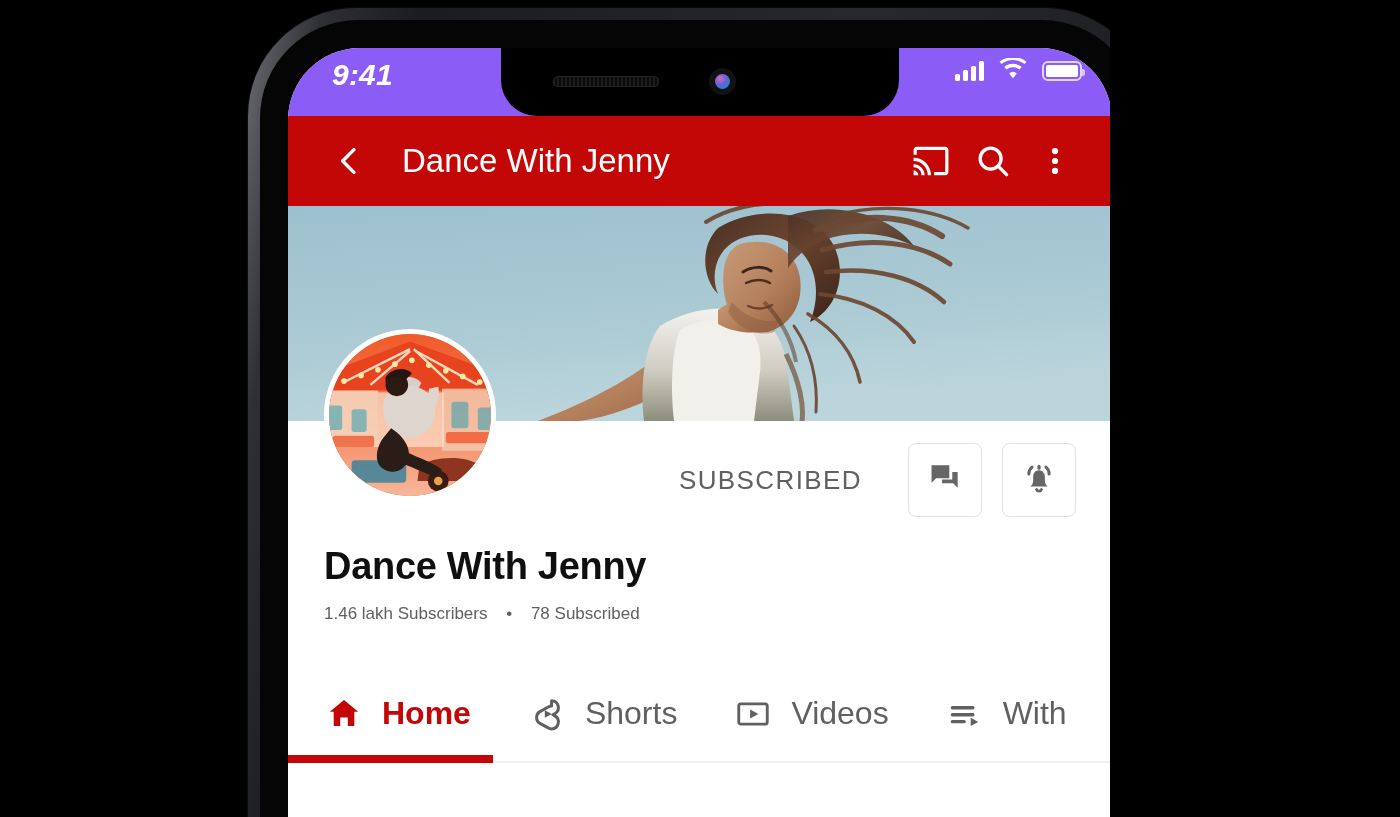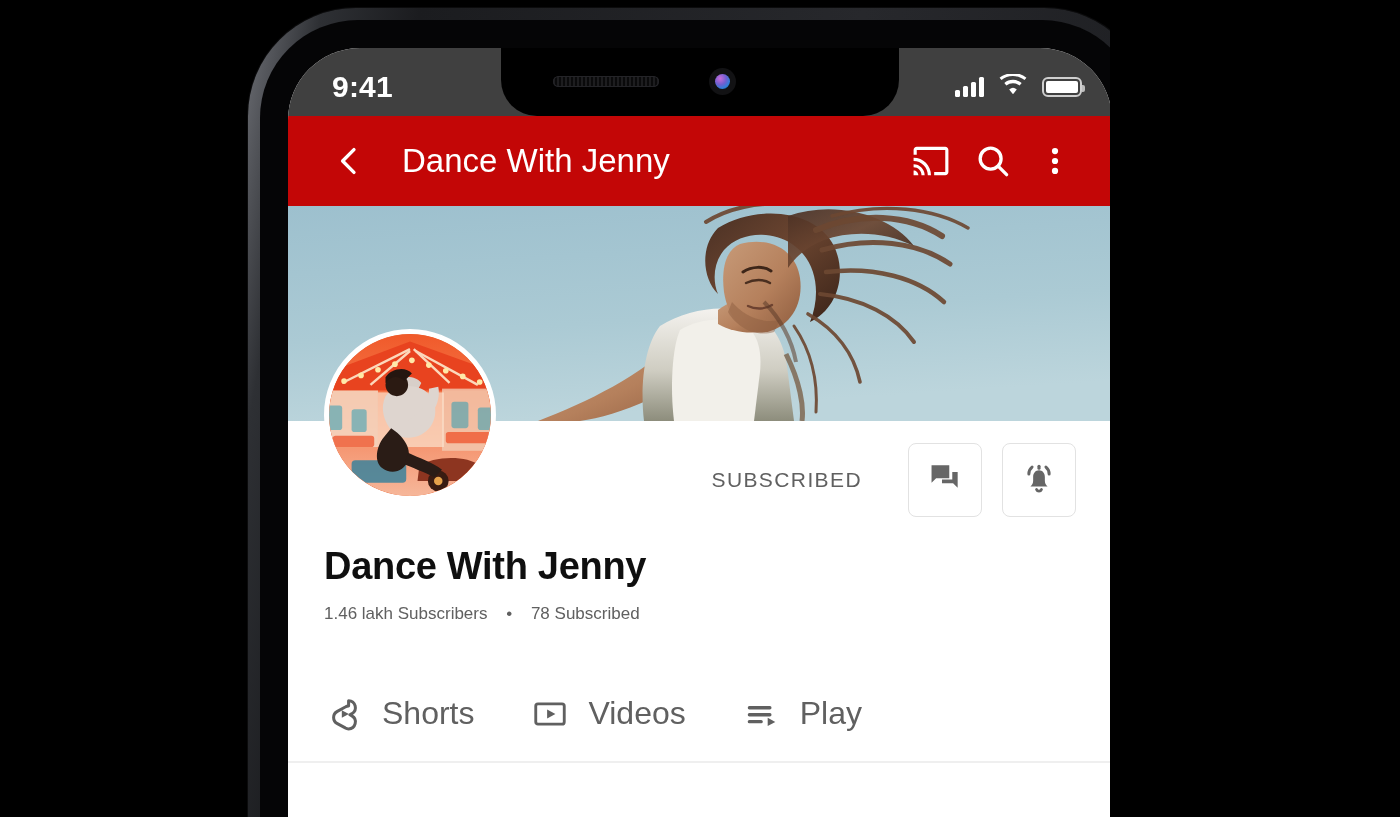--- a/index.html
+++ b/index.html
@@ -74,23 +74,24 @@
   }
   #front-camera::after{
     content:""; position:absolute; left:6px; top:6px;
     width:15px; height:15px; border-radius:50%;
     background:radial-gradient(circle at 34% 30%,#c96cd8 0%,#6f5fd0 42%,#2f7fd8 70%,#14243e 100%);
   }
 
   
   #status-bar{
     position:relative; z-index:30;
-    height:68px; background:#404040;
-    display:flex; align-items:center; justify-content:space-between;
+    height:68px; background:#8b5cf6;
+    display:flex; align-items:flex-start; justify-content:space-between;
     padding:0 30px 0 44px;
+    font-style:italic;
   }
   #status-time{
     color:#fff; font-size:30px; font-weight:700;
     letter-spacing:.2px; margin-top:10px;
   }
   #status-icons{ display:flex; align-items:center; gap:14px; margin-top:10px; }
   #signal-icon{ display:flex; align-items:flex-end; gap:3px; height:20px; }
   #signal-icon i{ display:block; width:5px; background:#fff; border-radius:1.5px; }
   #signal-icon i:nth-child(1){ height:7px; }
   #signal-icon i:nth-child(2){ height:11px; }
@@ -131,21 +132,21 @@
   #channel-avatar{
     position:absolute; left:36px; top:-92px;
     width:172px; height:172px; border-radius:50%;
     border:5px solid #fff; overflow:hidden; background:#e9622f;
   }
   #subscribe-row{
     height:118px; display:flex; align-items:center;
     justify-content:flex-end; gap:20px; padding-right:0px;
   }
   #subscribed-label{
-    color:#606060; font-size:21px; font-weight:500;
+    color:#606060; font-size:26px; font-weight:500;
     letter-spacing:1.4px; margin-right:26px;
   }
   .square-btn{
     width:74px; height:74px; border:1.5px solid #e2e2e2;
     border-radius:8px; background:#fff;
     display:flex; align-items:center; justify-content:center;
   }
   #channel-name{
     font-size:38px; font-weight:700; color:#0f0f0f;
     letter-spacing:-.3px; padding-top:6px;
@@ -400,20 +401,28 @@
 
       <div id="channel-name">Dance With Jenny</div>
       <div id="channel-stats">
         <span>1.46 lakh Subscribers</span>
         <span class="dot">•</span>
         <span>78 Subscribed</span>
       </div>
     </div>
 
     <div id="channel-tabs">
+      <div class="tab active">
+        <span class="tab-icon">
+          <svg width="38" height="38" viewBox="0 0 24 24" fill="#C30606">
+            <path d="M12 3.2 3 10.6h2.5v9h4.1v-5.4h4.8v5.4h4.1v-9H21z"></path>
+          </svg>
+        </span>
+        <span>Home</span>
+      </div>
       <div class="tab">
         <span class="tab-icon">
           <svg width="38" height="38" viewBox="0 0 24 24" fill="none" stroke="#606060" stroke-width="1.9" stroke-linejoin="round">
             <path d="M14.9 3.6a4.4 4.4 0 0 1 2.1 8.2l-1.3.7 1.3.7a4.4 4.4 0 0 1-2.1 8.2 4.4 4.4 0 0 1-2.1-.6l-5-2.7a4.4 4.4 0 0 1 0-7.8l5-2.7a4.4 4.4 0 0 1 2.1-.6z"></path>
             <path d="M10.6 9.7 15.1 12l-4.5 2.3z" fill="#606060" stroke="none"></path>
           </svg>
         </span>
         <span>Shorts</span>
       </div>
       <div class="tab">
@@ -427,20 +436,20 @@
       </div>
       <div class="tab">
         <span class="tab-icon">
           <svg width="38" height="38" viewBox="0 0 24 24" fill="#606060">
             <rect x="3" y="7" width="15" height="2.1" rx="1"></rect>
             <rect x="3" y="11.4" width="15" height="2.1" rx="1"></rect>
             <rect x="3" y="15.8" width="9.5" height="2.1" rx="1"></rect>
             <path d="M15.6 14.4 20.4 17l-4.8 2.6z"></path>
           </svg>
         </span>
-        <span>Play</span>
+        <span>With</span>
       </div>
     </div>
 
   </div>
 </div>
 
 <div id="screen-clip-mask"></div>
 
 </body></html>

